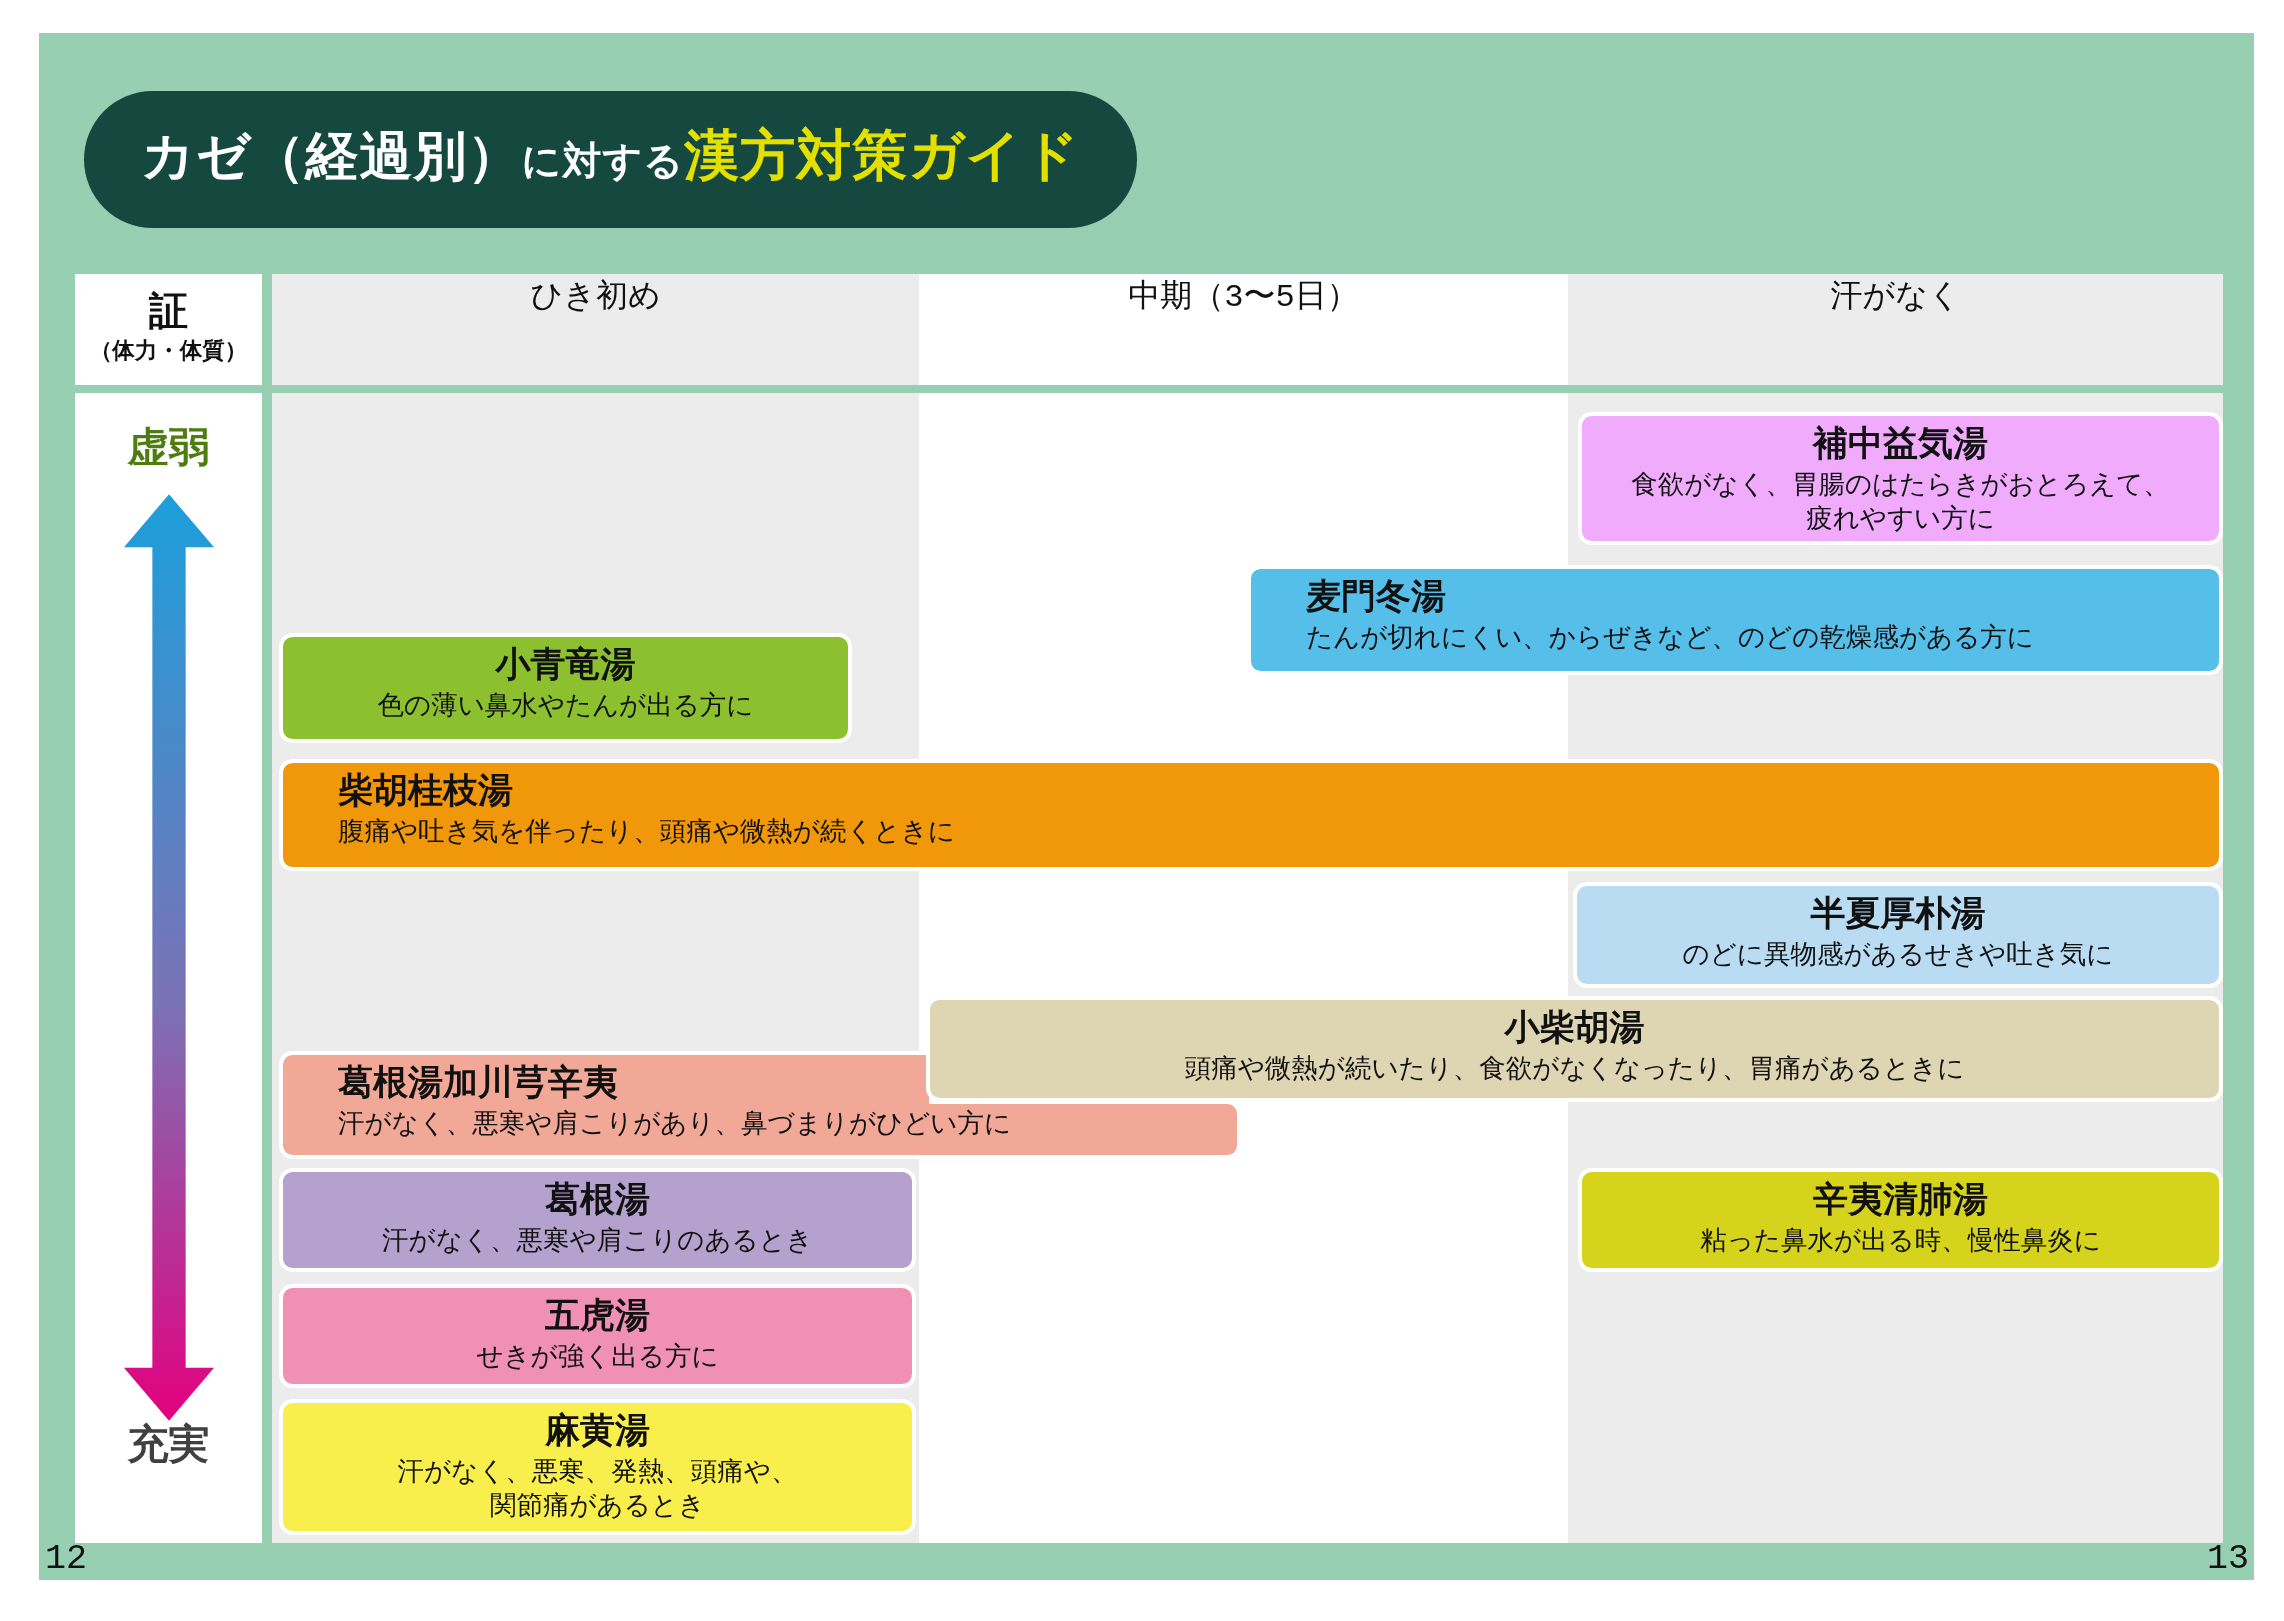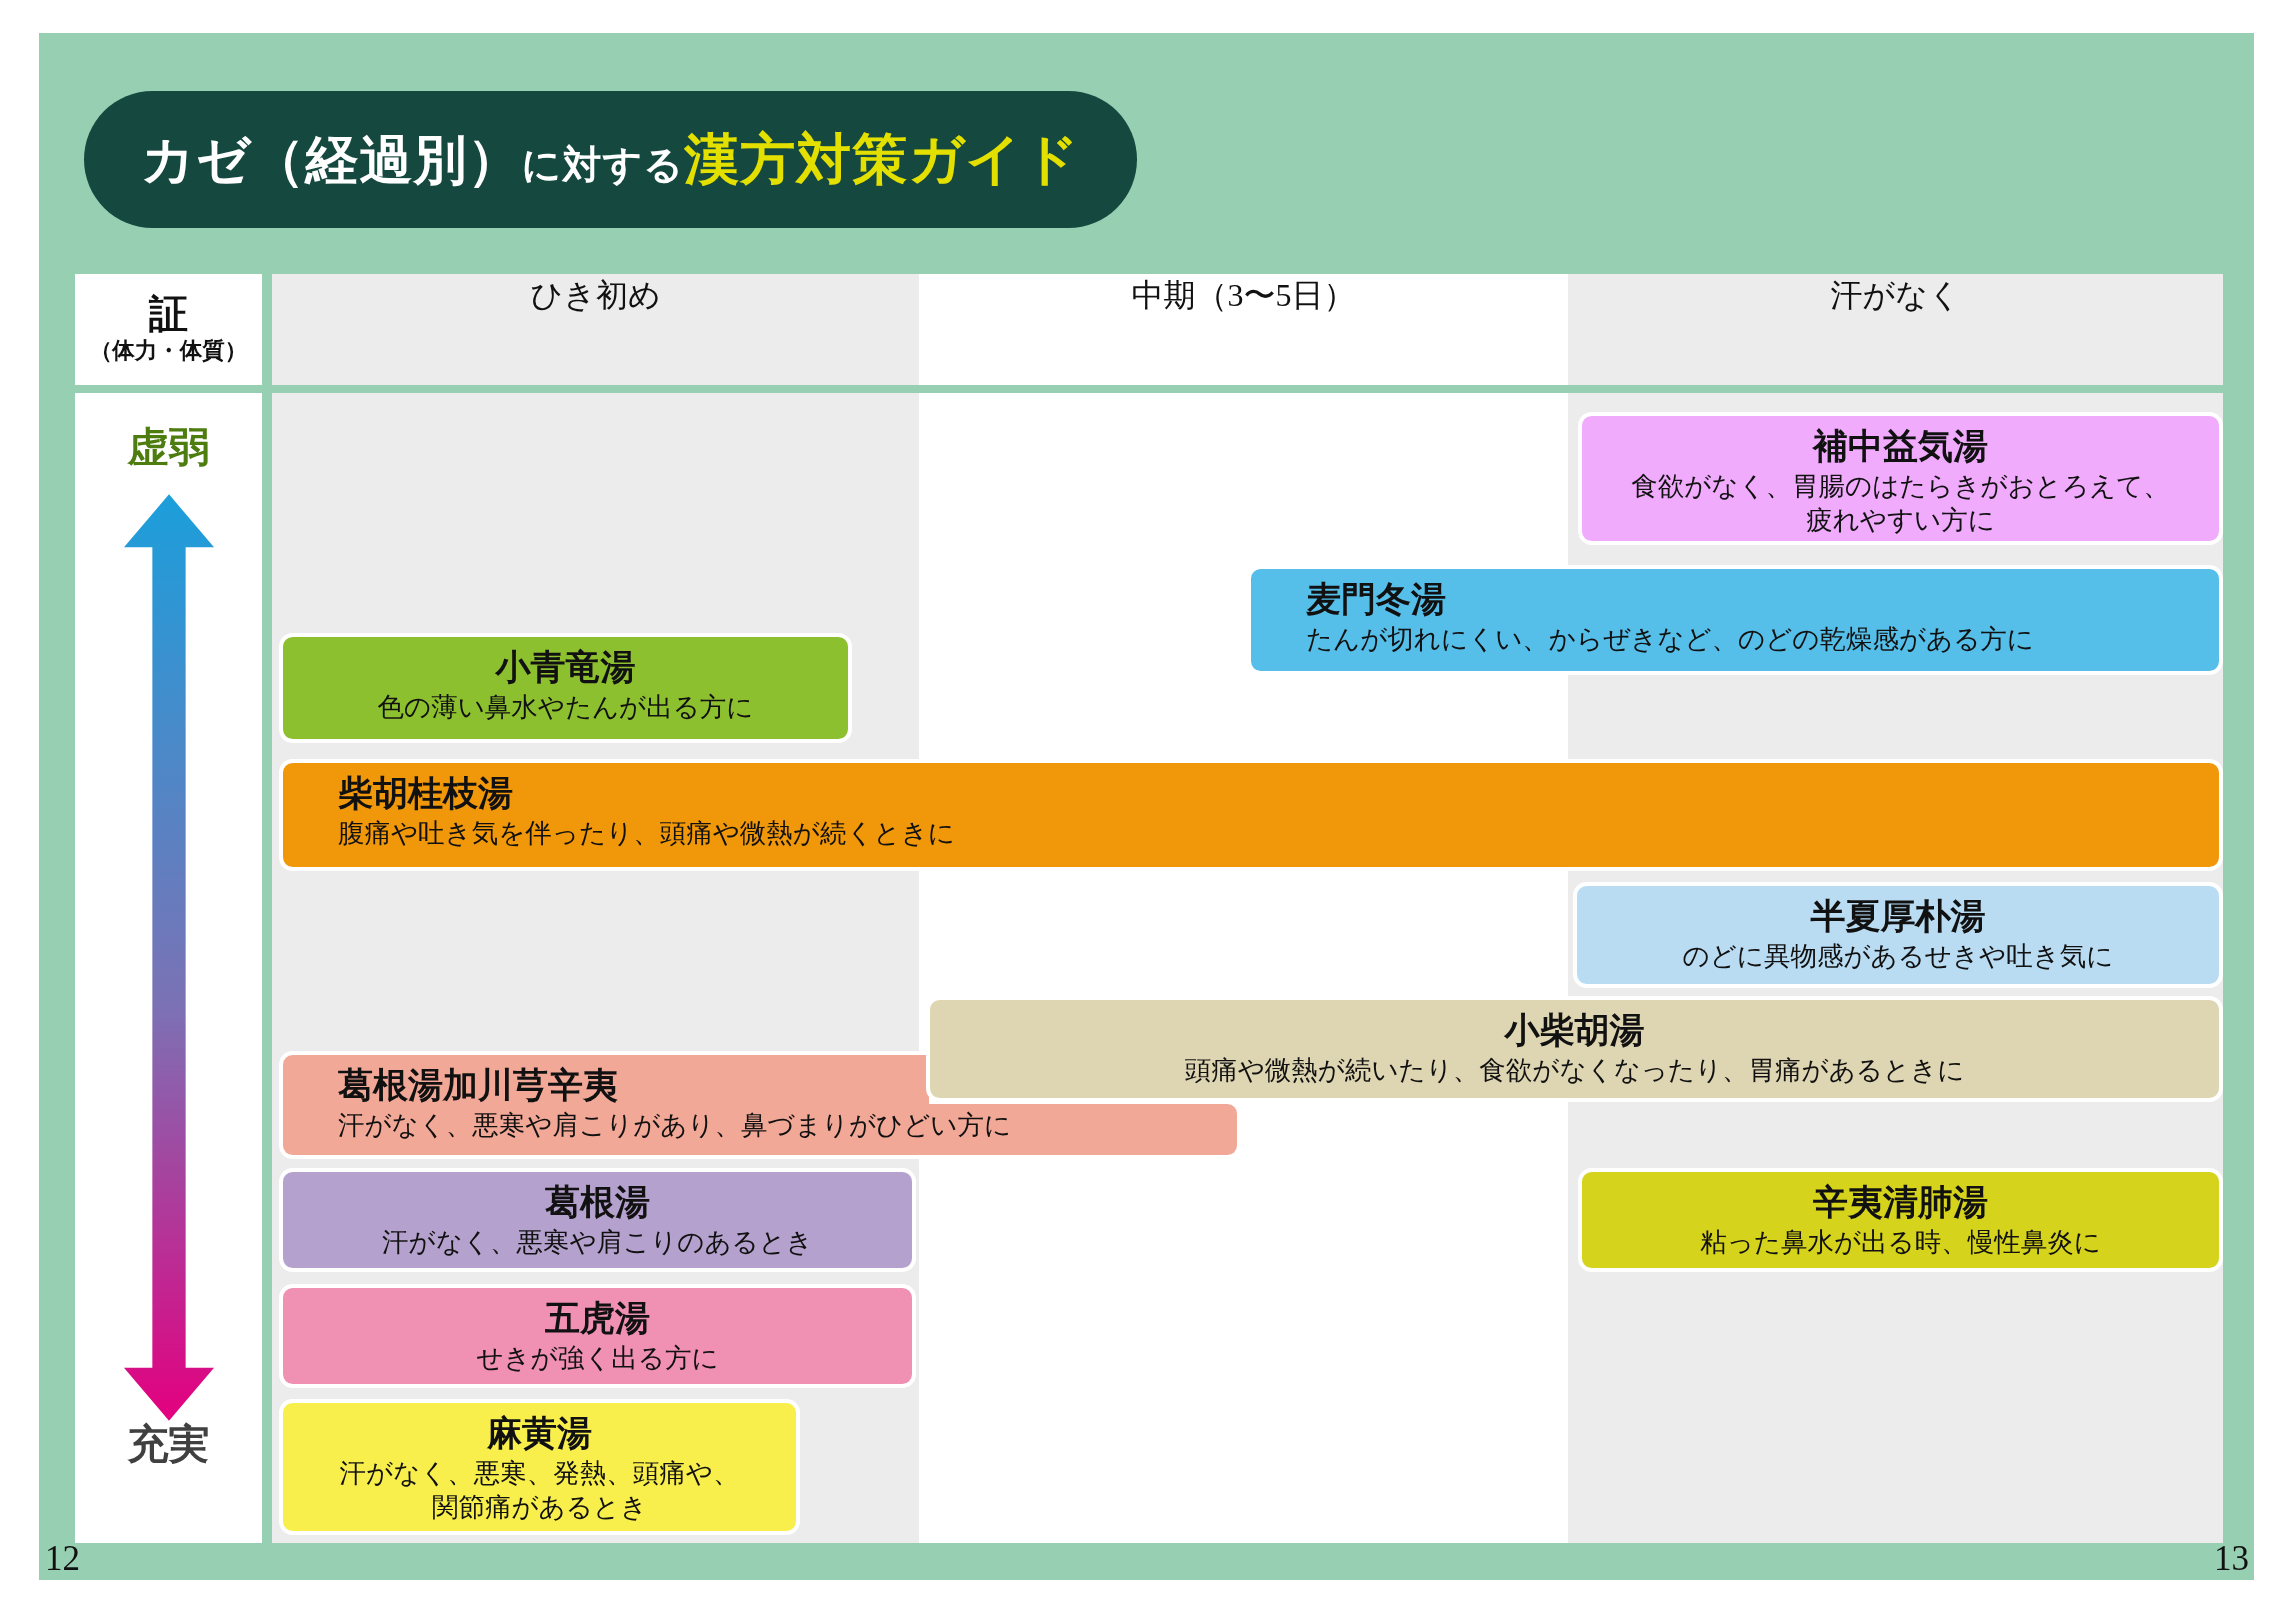--- a/index.html
+++ b/index.html
@@ -1,17 +1,17 @@
 <!DOCTYPE html>
 <html><head>
 <meta charset="utf-8">
 <style>
   html,body{margin:0;padding:0;background:#ffffff;}
   #stage{position:relative;width:2285px;height:1621px;background:#ffffff;overflow:hidden;
-         font-family:Liberation Serif, serif;color:#111;}
+         font-family:Liberation Mono, monospace;color:#111;}
   
   #card{position:absolute;left:39px;top:33px;width:2215px;height:1547px;}
   
   #title-pill{position:absolute;left:84px;top:91px;height:137px;border-radius:71px;
               padding:0 57px;white-space:nowrap;line-height:137px;z-index:6;}
   #title-pill .t-big{font-size:53px;font-weight:bold;color:#ffffff;letter-spacing:1px;}
   #title-pill .t-small{font-size:39px;font-weight:bold;color:#ffffff;letter-spacing:1px;}
   #title-pill .t-hi{font-size:55px;font-weight:bold;letter-spacing:1px;}
   
   .cell{position:absolute;box-sizing:border-box;}
@@ -113,21 +113,21 @@
   <div class="bar left" style="left: 279px; top: 1051px; width: 650px; height: 108px; border-right: none; border-radius: 13.7px 0px 0px 13.7px; z-index: 4; background: rgb(242, 168, 151);">
     <div class="name">葛根湯加川芎辛夷</div>
     <div class="desc" style="white-space:nowrap;">汗がなく、悪寒や肩こりがあり、鼻づまりがひどい方に</div>
   </div>
 
   <div class="bar center" style="left: 279px; top: 1284px; width: 637px; height: 104px; background: rgb(240, 144, 178);">
     <div class="name">五虎湯</div>
     <div class="desc">せきが強く出る方に</div>
   </div>
 
-  <div class="bar center" style="left: 279px; top: 1399px; width: 521px; height: 136px; background: rgb(248, 239, 77);">
+  <div class="bar center" style="left: 279px; top: 1399px; width: 637px; height: 136px; background: rgb(248, 239, 77);">
     <div class="name">麻黄湯</div>
     <div class="desc">汗がなく、悪寒、発熱、頭痛や、
 関節痛があるとき</div>
   </div>
 
   <div class="bar center" style="left: 1578px; top: 1168px; width: 645px; height: 104px; background: rgb(214, 211, 28);">
     <div class="name">辛夷清肺湯</div>
     <div class="desc">粘った鼻水が出る時、慢性鼻炎に</div>
   </div>
 

